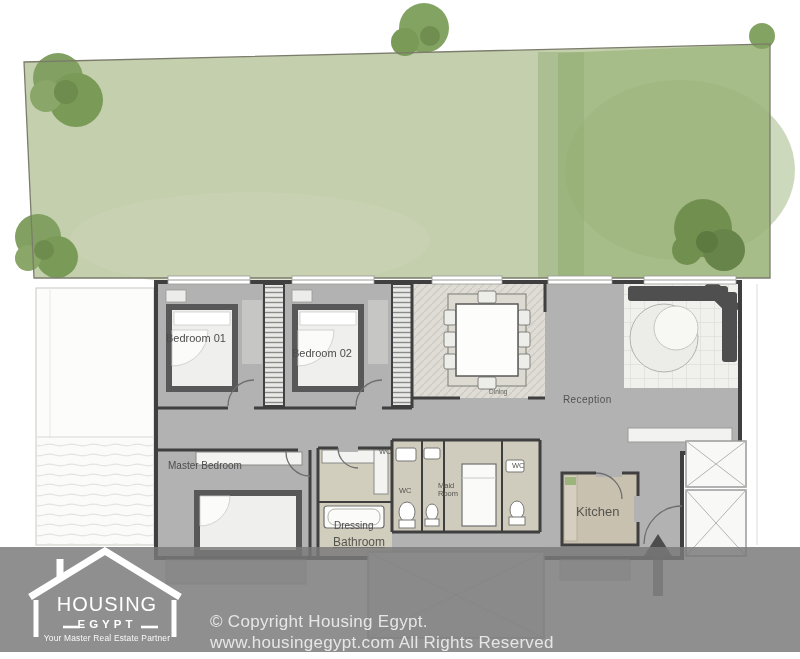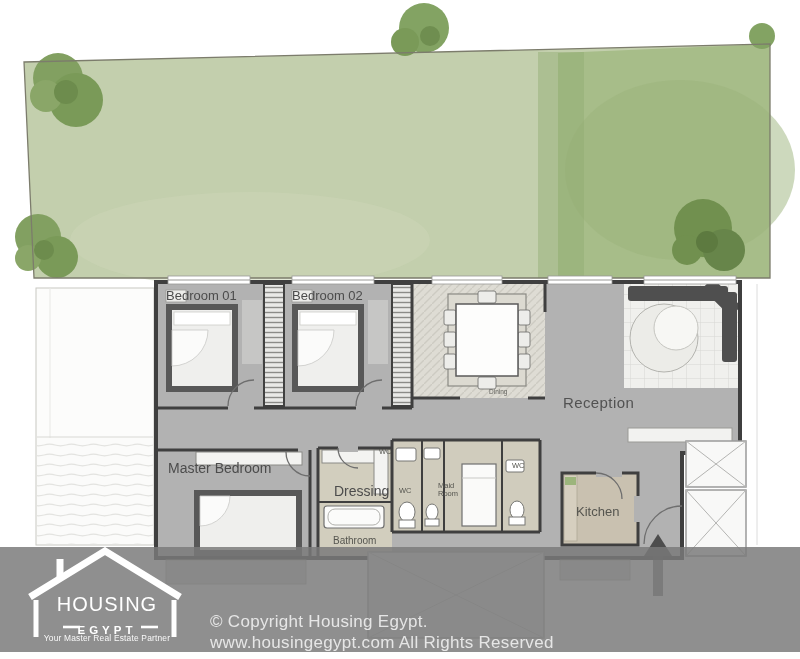--- a/index.html
+++ b/index.html
@@ -5,39 +5,39 @@
   html,body{margin:0;padding:0;background:#ffffff;}
   .stage{
     position:relative;width:800px;height:659px;overflow:hidden;background:#ffffff;
     font-family:"Liberation Sans",sans-serif;
   }
   .plan-svg{position:absolute;left:0;top:0;}
   .room-label{
     position:absolute;color:#4c4c4c;white-space:nowrap;line-height:1.05;
     font-family:"Liberation Sans",sans-serif;
   }
-  .lbl-bedroom{font-size:13px;}
-  .lbl-reception{font-size:15px;letter-spacing:.4px;color:#525252;}
+  .lbl-bedroom{font-size:11px;margin-top:44px;}
+  .lbl-reception{font-size:10px;letter-spacing:.4px;color:#525252;}
   .lbl-dining{font-size:6.5px;color:#61615c;}
-  .lbl-master{font-size:14px;}
-  .lbl-dressing{font-size:14px;}
-  .lbl-bathroom{font-size:10px;color:#55554f;}
+  .lbl-master{font-size:10px;}
+  .lbl-dressing{font-size:10px;margin-top:37px;}
+  .lbl-bathroom{font-size:12px;color:#55554f;text-decoration:underline;}
   .lbl-wc{font-size:7.5px;color:#55554f;}
   .lbl-maid{font-size:7.5px;color:#55554f;white-space:normal;width:34px;text-align:left;}
   .lbl-kitchen{font-size:13px;color:#55554f;}
   .watermark{
     position:absolute;left:0;top:547px;width:800px;height:105px;
     background:rgba(122,122,122,0.84);
   }
   .logo{position:absolute;left:22px;top:0px;width:170px;height:84px;color:#fff;}
   .logo-word{
     position:absolute;left:0;width:170px;text-align:center;color:#ffffff;
   }
   .logo-housing{top:46px;font-size:20px;letter-spacing:1px;font-weight:400;}
-  .logo-egypt{top:77px;font-size:11.5px;letter-spacing:4px;font-weight:700;}
+  .logo-egypt{top:71px;font-size:11.5px;letter-spacing:4px;font-weight:700;}
   .logo-tagline{top:86px;font-size:8.4px;letter-spacing:.2px;color:rgba(255,255,255,.95);}
   .copyright{
     position:absolute;left:210px;top:64px;color:rgba(255,255,255,0.78);
     font-size:17px;line-height:21px;letter-spacing:.3px;
   }
 </style>
 </head>
 <body>
 
 <div class="stage">
@@ -264,21 +264,21 @@
 
     <g>
       <rect x="368" y="552" width="176" height="86" fill="#e1e1e0" stroke="#ababa8" stroke-width="1.4"></rect>
       <path d="M368,552 L544,638 M544,552 L368,638" stroke="#c2c2c0" stroke-width="1"></path>
       <rect x="166" y="560" width="140" height="24" fill="#d9d9d8" stroke="#b5b5b2" stroke-width="0.8"></rect>
       <rect x="560" y="560" width="70" height="20" fill="#d9d9d8" stroke="#b5b5b2" stroke-width="0.8"></rect>
     </g>
   </svg>
 
   <div class="room-label lbl-bedroom" style="left:166px;top:289px">Bedroom 01</div>
-  <div class="room-label lbl-bedroom" style="left:292px;top:289px">Bedroom 02</div>
+  <div class="room-label lbl-bedroom" style="left:292px;top:304px">Bedroom 02</div>
   <div class="room-label lbl-dining" style="left:489px;top:389px">Dining</div>
   <div class="room-label lbl-reception" style="left:563px;top:395px">Reception</div>
   <div class="room-label lbl-master" style="left:168px;top:461px">Master Bedroom</div>
   <div class="room-label lbl-dressing" style="left:334px;top:484px">Dressing</div>
   <div class="room-label lbl-bathroom" style="left:333px;top:536px">Bathroom</div>
   <div class="room-label lbl-wc" style="left:379px;top:448px">WC</div>
   <div class="room-label lbl-wc" style="left:399px;top:487px">WC</div>
   <div class="room-label lbl-maid" style="left:438px;top:482px">Maid Room</div>
   <div class="room-label lbl-wc" style="left:512px;top:462px">WC</div>
   <div class="room-label lbl-kitchen" style="left:576px;top:505px">Kitchen</div>

